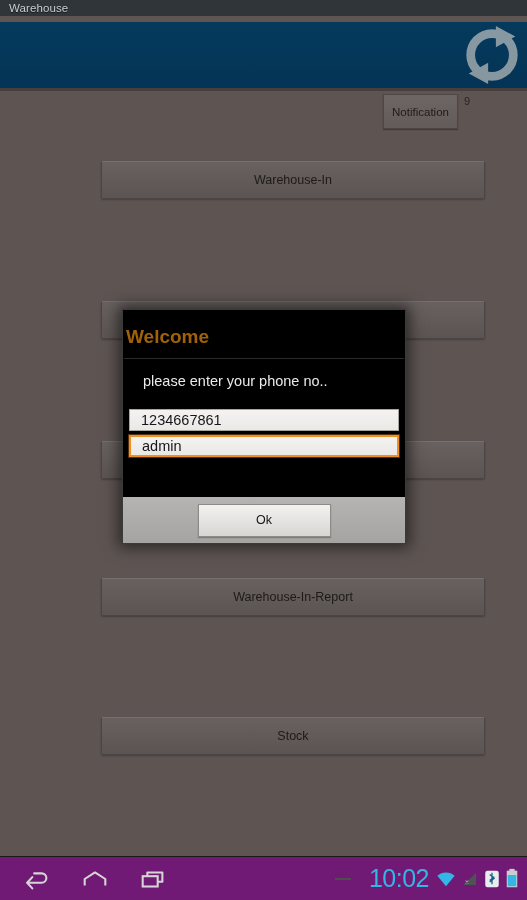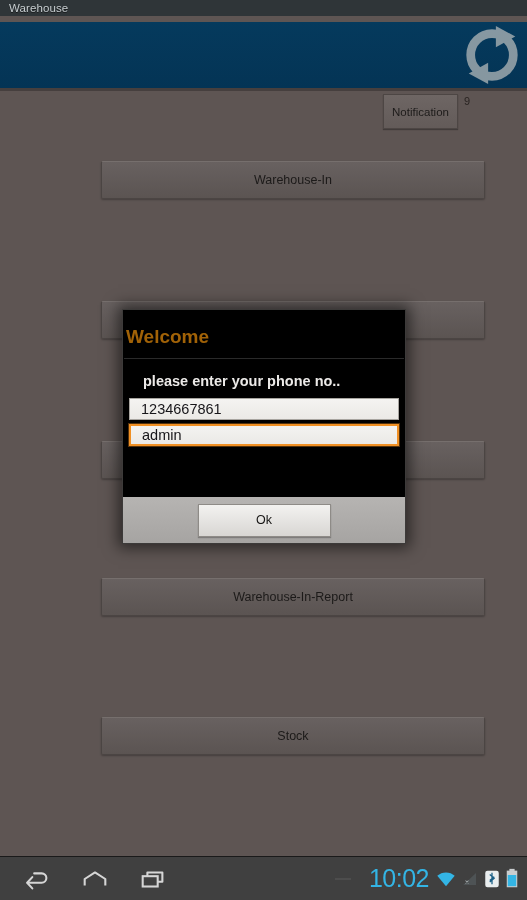--- a/index.html
+++ b/index.html
@@ -133,22 +133,21 @@
     padding: 16px 0 10px 3px;
   }
   .dlg-title-rule {
     height: 1px;
     background: #2a2a2a;
     margin: 0 1px;
   }
   .dlg-msg {
     color: #eceae8;
     font-size: 14.5px;
-    padding: 14px 0 9px 20px;
-    font-weight: bold;
+    padding: 14px 0 20px 20px;
   }
   .dlg-field {
     margin: 0 6px 4px 6px;
     height: 22px;
     background: linear-gradient(#f4f3f1, #ebe9e6);
     border: 1px solid #a8a5a0;
     display: flex;
     align-items: center;
     padding-left: 11px;
     color: #17161５;
@@ -183,21 +182,21 @@
     justify-content: center;
     box-shadow: 0 1px 1px rgba(0,0,0,.25);
   }
 
   
   .navbar {
     position: absolute;
     left: 0; bottom: 0;
     width: 527px;
     height: 44px;
-    background: #404040;
+    background: #701a75;
     border-top: 1px solid #1a1a1a;
     display: flex;
     align-items: center;
   }
   .nav-icon {
     width: 58px;
     height: 44px;
     display: flex;
     align-items: center;
     justify-content: center;

